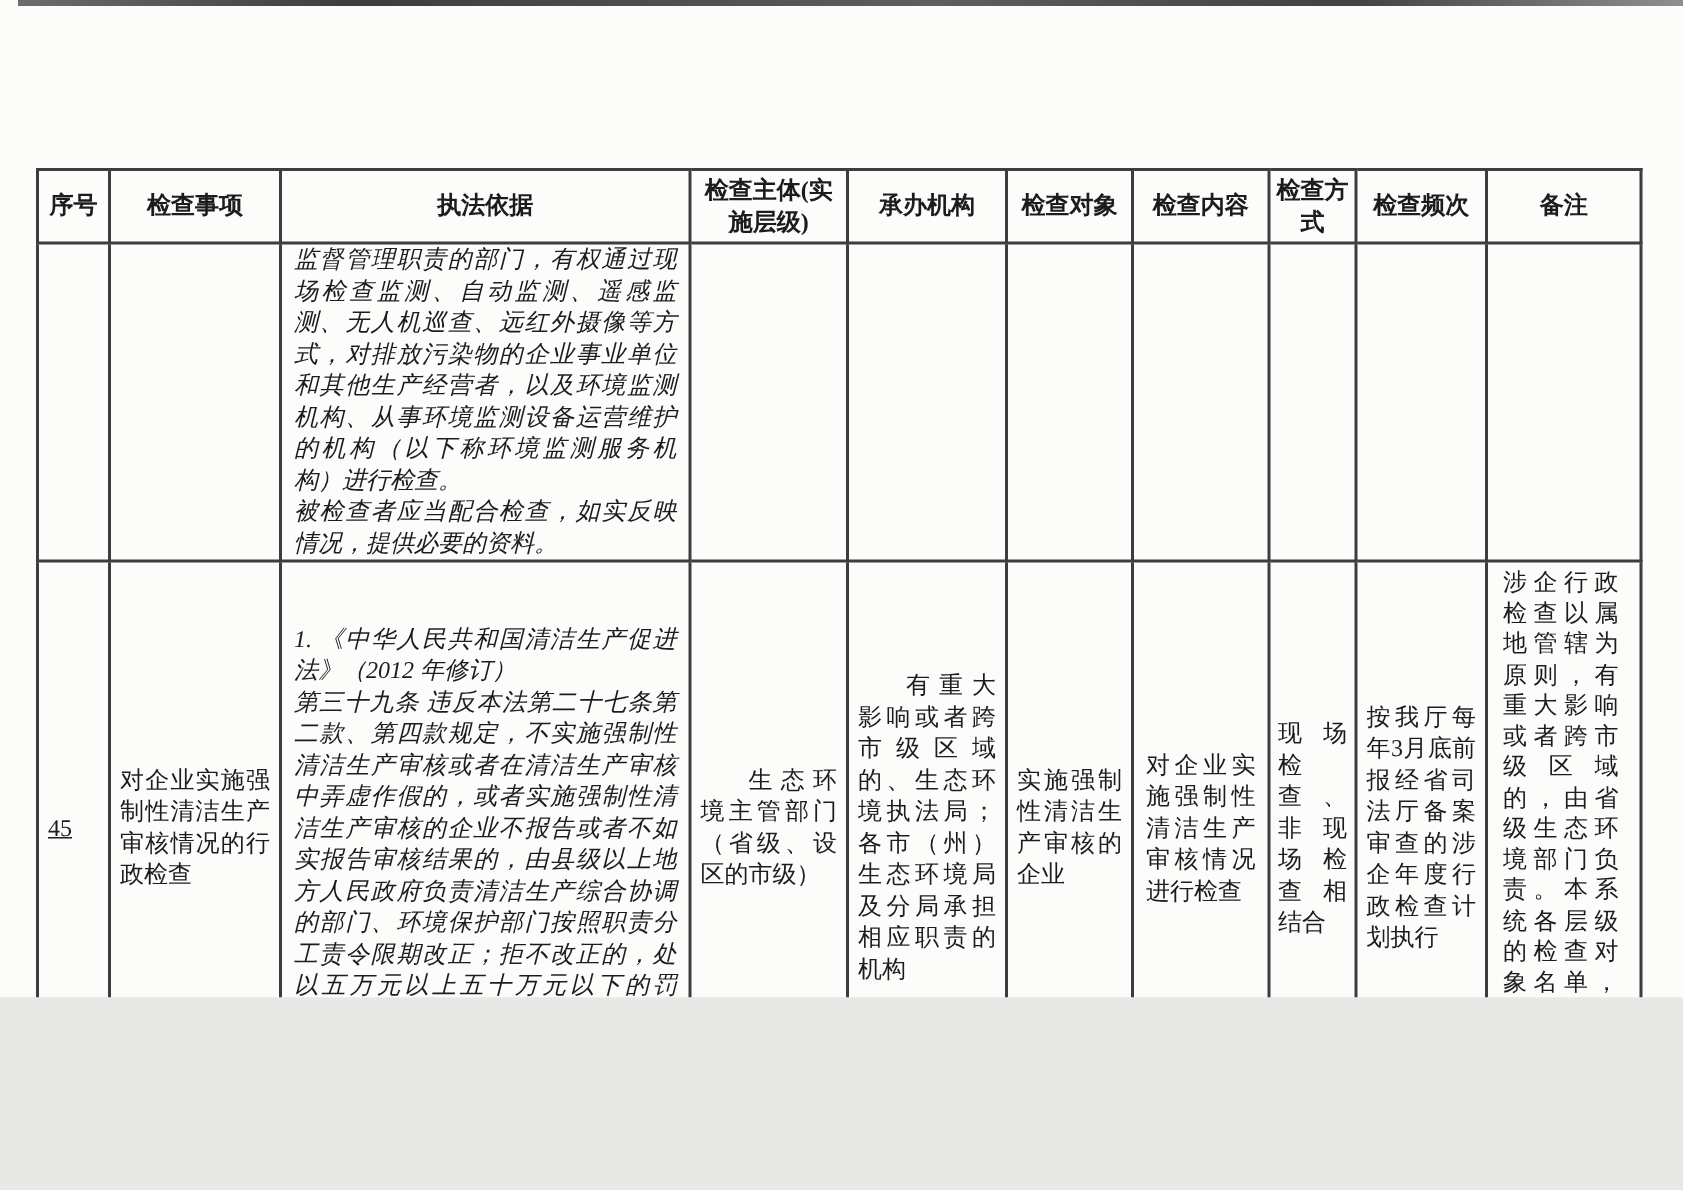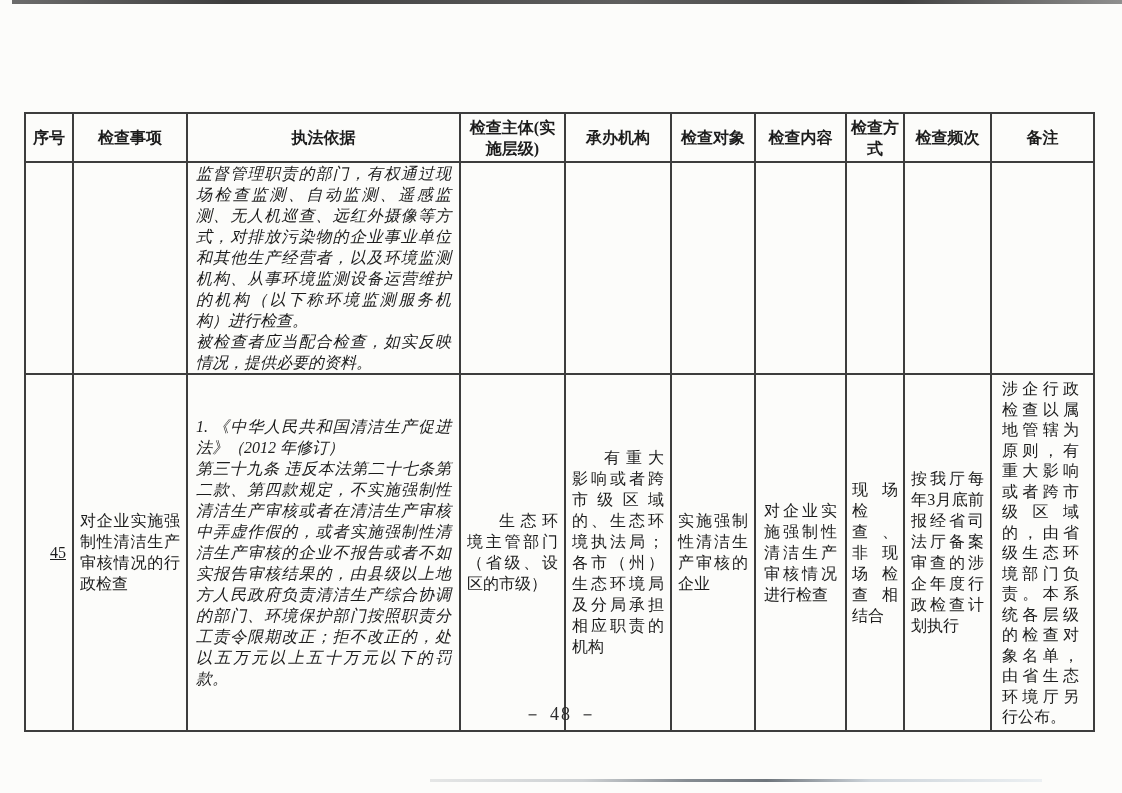--- a/index.html
+++ b/index.html
@@ -4,21 +4,21 @@
 <style>
   html, body {
     margin: 0;
     padding: 0;
     background: #e8e8e6;
     font-family: "Liberation Serif", "DejaVu Serif", serif;
   }
   .page {
     position: relative;
     width: 1122px;
-    height: 793px;
+    height: 665px;
     background: #fcfcfa;
     overflow: hidden;
     color: #1f1f1f;
     margin: 0 auto;
   }
 
   
   .artifact-top {
     position: absolute;
     top: 0;
@@ -73,21 +73,21 @@
     height: 43px;
   }
   tr.row-a { height: 190px; }
   tr.row-b { height: 328px; }
 
   td.cell-justify {
     text-align: justify;
     vertical-align: middle;
   }
   td.cell-center {
-    text-align: right;
+    text-align: left;
     vertical-align: middle;
     text-decoration: underline;
   }
   td.cell-legal {
     text-align: justify;
     white-space: pre-line;
     padding: 0 8px;
     font-style: italic;
   }
   tr.row-a td.cell-legal { vertical-align: top; }

